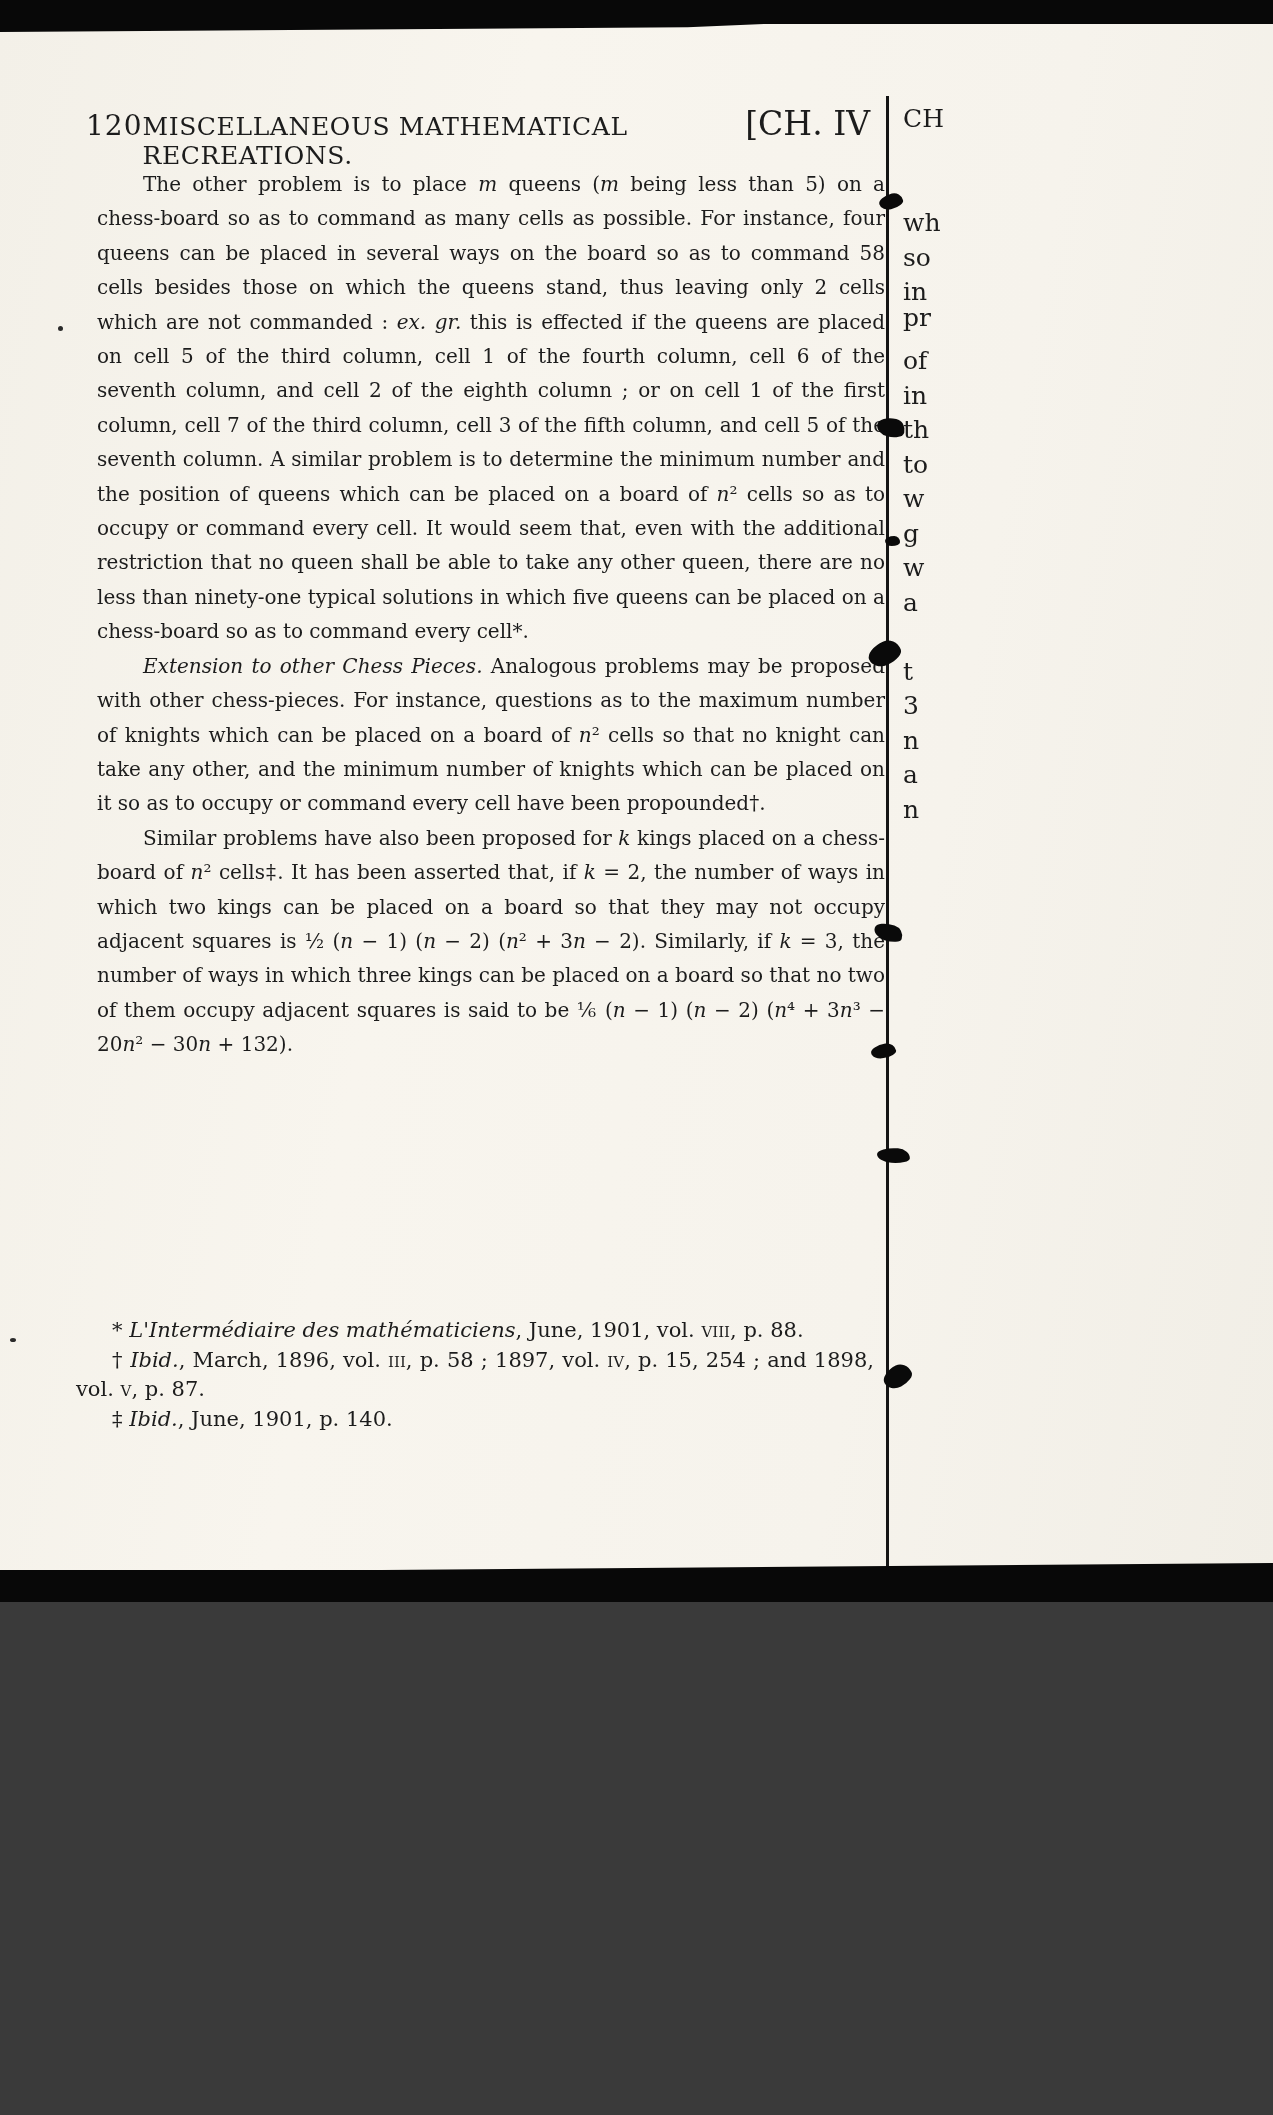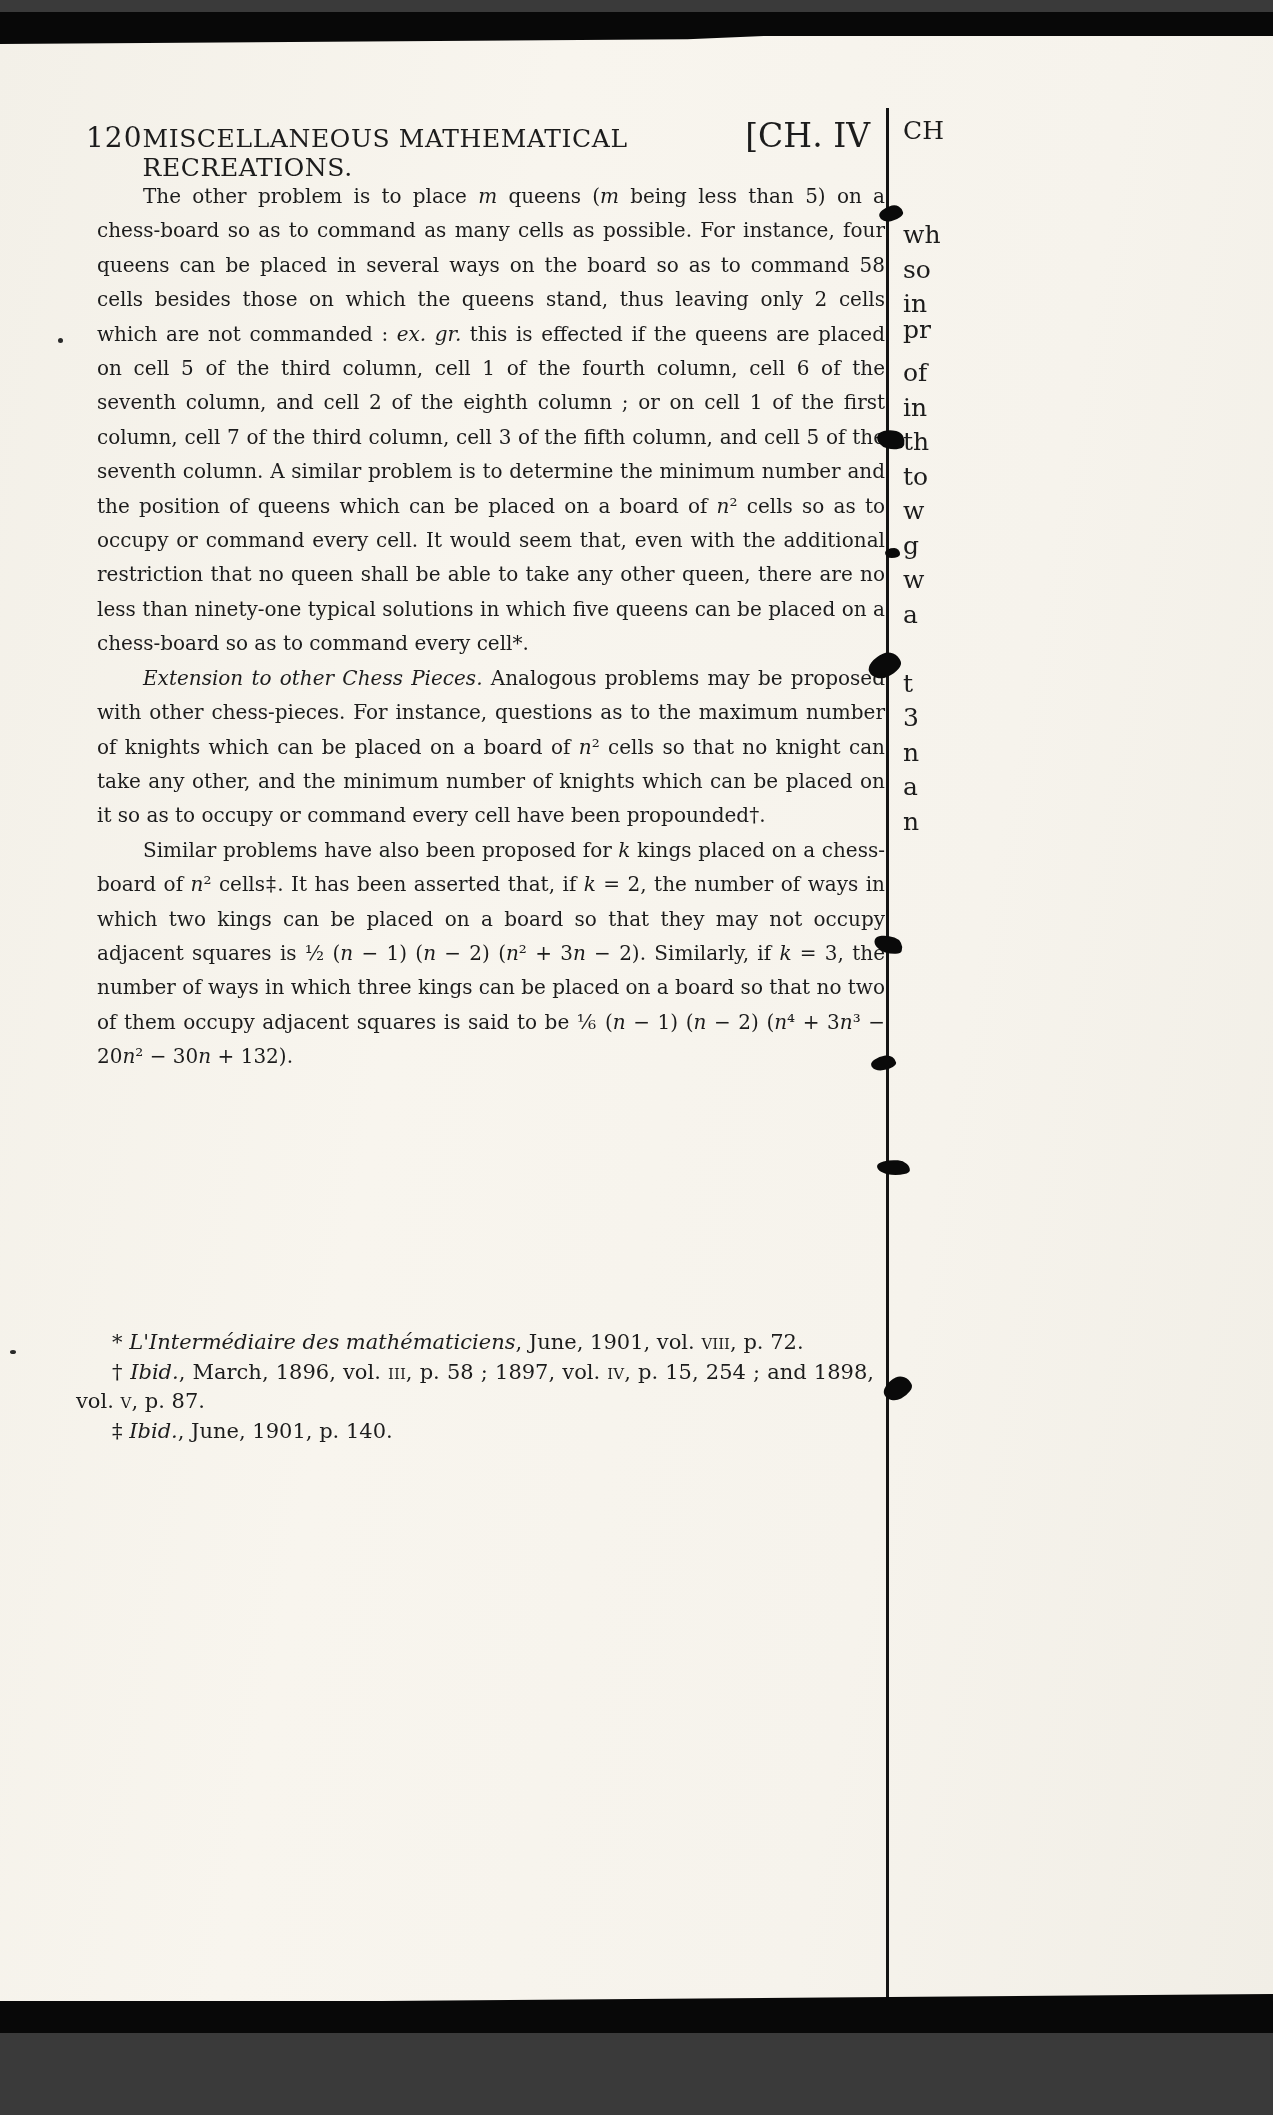--- a/index.html
+++ b/index.html
@@ -1,16 +1,16 @@
 <!DOCTYPE html>
 <html><head>
 <meta charset="utf-8">
 <style>
   html,body{margin:0;padding:0;background:#3a3a3a;}
-  .page{position:relative;width:1273px;height:2021px;margin:12px auto;overflow:hidden;
+  .page{position:relative;width:1273px;height:1602px;margin:0 auto;overflow:hidden;
     background:linear-gradient(100deg,#f3f0e8 0%,#f8f5ee 35%,#f6f3ec 70%,#f1eee6 100%);
     font-family:"DejaVu Serif","Liberation Serif",serif;color:#1c1c1c;}
   .bar-top{position:absolute;top:0;left:0;width:100%;height:24px;background:#080808;}
   .bar-top::after{content:"";position:absolute;top:24px;left:0;width:60%;height:9px;background:#080808;
     clip-path:polygon(0 0,100% 0,90% 35%,0 90%);}
   .bar-bottom{position:absolute;bottom:0;left:0;width:100%;height:32px;background:#080808;}
   .bar-bottom::before{content:"";position:absolute;top:-7px;left:30%;width:70%;height:7px;background:#080808;
     clip-path:polygon(0 100%,100% 0,100% 100%);}
   .running-head{position:absolute;top:104px;left:86px;width:784px;display:flex;align-items:baseline;}
   .pageno{font-size:28px;letter-spacing:1px;}
@@ -41,21 +41,21 @@
     <span class="chapter-ref">[CH. IV</span>
   </header>
 
   <main class="body-text">
     <p><span class="seg-n">The other problem is to place </span><span class="seg-i">m</span><span class="seg-n"> queens (</span><span class="seg-i">m</span><span class="seg-n"> being less than 5) on a chess-board so as to command as many cells as possible. For instance, four queens can be placed in several ways on the board so as to command 58 cells besides those on which the queens stand, thus leaving only 2 cells which are not commanded : </span><span class="seg-i">ex. gr.</span><span class="seg-n"> this is effected if the queens are placed on cell 5 of the third column, cell 1 of the fourth column, cell 6 of the seventh column, and cell 2 of the eighth column ; or on cell 1 of the first column, cell 7 of the third column, cell 3 of the fifth column, and cell 5 of the seventh column.  A similar problem is to determine the minimum number and the position of queens which can be placed on a board of </span><span class="seg-i">n</span><span class="seg-n">² cells so as to occupy or command every cell.  It would seem that, even with the additional restriction that no queen shall be able to take any other queen, there are no less than ninety-one typical solutions in which five queens can be placed on a chess-board so as to command every cell*.</span></p>
     <p><span class="seg-i">Extension to other Chess Pieces.</span><span class="seg-n">  Analogous problems may be proposed with other chess-pieces.  For instance, questions as to the maximum number of knights which can be placed on a board of </span><span class="seg-i">n</span><span class="seg-n">² cells so that no knight can take any other, and the minimum number of knights which can be placed on it so as to occupy or command every cell have been propounded†.</span></p>
     <p><span class="seg-n">Similar problems have also been proposed for </span><span class="seg-i">k</span><span class="seg-n"> kings placed on a chess-board of </span><span class="seg-i">n</span><span class="seg-n">² cells‡.  It has been asserted that, if </span><span class="seg-i">k</span><span class="seg-n"> = 2, the number of ways in which two kings can be placed on a board so that they may not occupy adjacent squares is ½ (</span><span class="seg-i">n</span><span class="seg-n"> − 1) (</span><span class="seg-i">n</span><span class="seg-n"> − 2) (</span><span class="seg-i">n</span><span class="seg-n">² + 3</span><span class="seg-i">n</span><span class="seg-n"> − 2).  Similarly, if </span><span class="seg-i">k</span><span class="seg-n"> = 3, the number of ways in which three kings can be placed on a board so that no two of them occupy adjacent squares is said to be ⅙ (</span><span class="seg-i">n</span><span class="seg-n"> − 1) (</span><span class="seg-i">n</span><span class="seg-n"> − 2) (</span><span class="seg-i">n</span><span class="seg-n">⁴ + 3</span><span class="seg-i">n</span><span class="seg-n">³ − 20</span><span class="seg-i">n</span><span class="seg-n">² − 30</span><span class="seg-i">n</span><span class="seg-n"> + 132).</span></p>
   </main>
 
   <section class="footnotes">
-    <p><span class="seg-n">* </span><span class="seg-i">L'Intermédiaire des mathématiciens</span><span class="seg-n">, June, 1901, vol. </span><span class="seg-sc">viii</span><span class="seg-n">, p. 72.</span></p>
+    <p><span class="seg-n">* </span><span class="seg-i">L'Intermédiaire des mathématiciens</span><span class="seg-n">, June, 1901, vol. </span><span class="seg-sc">viii</span><span class="seg-n">, p. 88.</span></p>
     <p><span class="seg-n">† </span><span class="seg-i">Ibid.</span><span class="seg-n">, March, 1896, vol. </span><span class="seg-sc">iii</span><span class="seg-n">, p. 58 ; 1897, vol. </span><span class="seg-sc">iv</span><span class="seg-n">, p. 15, 254 ; and 1898, vol. </span><span class="seg-sc">v</span><span class="seg-n">, p. 87.</span></p>
     <p><span class="seg-n">‡ </span><span class="seg-i">Ibid.</span><span class="seg-n">, June, 1901, p. 140.</span></p>
   </section>
 
   <div class="page-rule"></div>
 
   <div class="edge-fragments">
       <span class="edge-fragment" style="top: 104px;">CH</span>
       <span class="edge-fragment" style="top: 208px;">wh</span>
       <span class="edge-fragment" style="top: 243px;">so</span>

